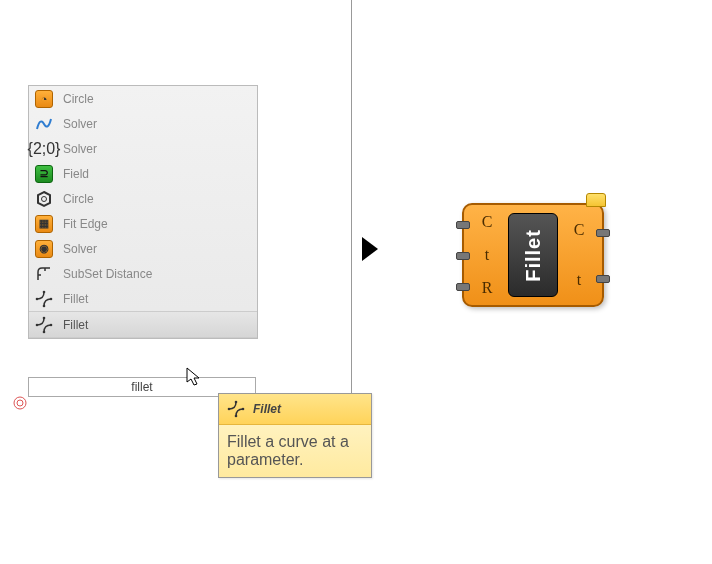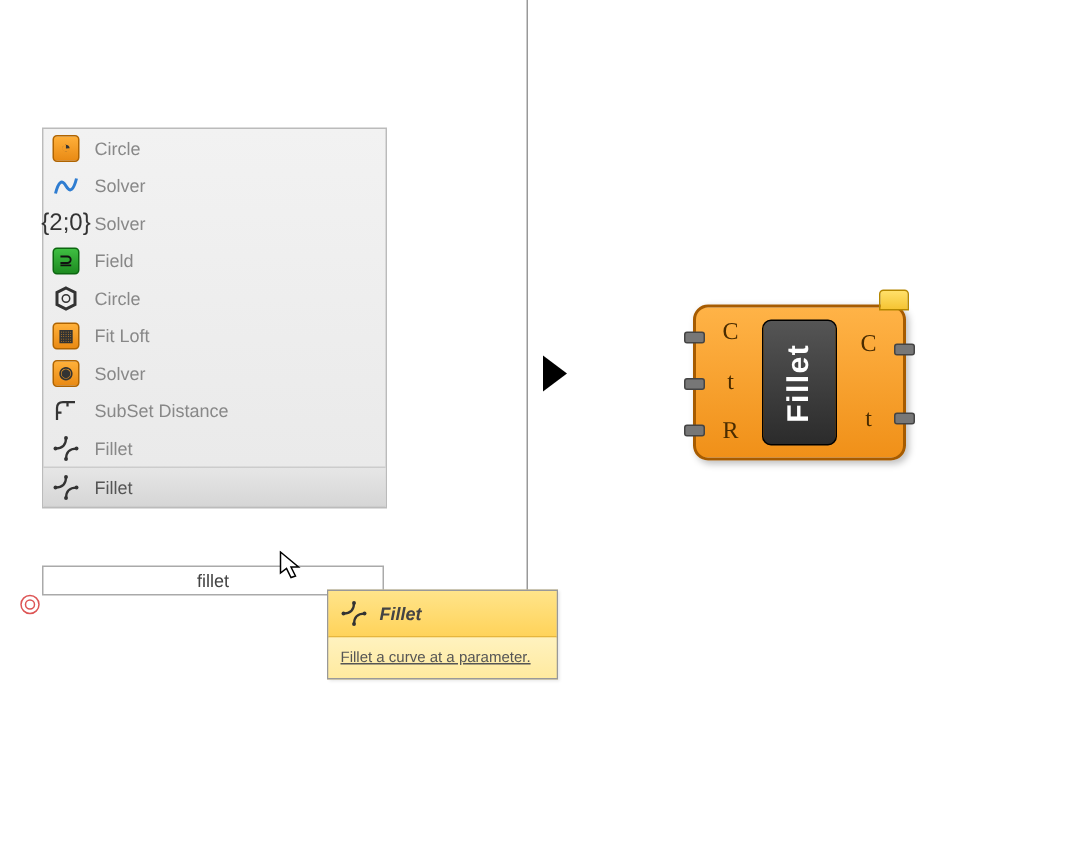--- a/index.html
+++ b/index.html
@@ -130,23 +130,22 @@
     border-bottom: 1px solid #e6b63d;
   }
   .tooltip-title {
     font-style: italic;
     font-weight: bold;
     color: #444;
   }
   .tooltip-body {
     padding: 8px;
     color: #555;
-    font-size: 10px;
+    font-size: 16px;
     background: linear-gradient(to bottom, #fff2bf, #ffea9f);
-    text-decoration: underline;
   }
   .tt-icon {
     width: 18px; height: 18px;
     display: inline-flex;
     align-items: center;
     justify-content: center;
   }
   
   
   .cursor {
@@ -271,21 +270,21 @@
             <polygon points="9,2 15,5 15,13 9,16 3,13 3,5" stroke="#333" stroke-width="2" fill="none"></polygon>
             <circle cx="9" cy="9" r="2.5" stroke="#333" fill="none"></circle>
           </svg>
       </span>
       <span class="label">Circle</span>
     </div>
     <div class="menu-item">
       <span class="icon-slot">
           <span class="icon-orange">▦</span>
         </span>
-      <span class="label">Fit Loft</span>
+      <span class="label">Fit Edge</span>
     </div>
     <div class="menu-item">
       <span class="icon-slot">
           <span class="icon-orange">◉</span>
         </span>
       <span class="label">Solver</span>
     </div>
     <div class="menu-item">
       <span class="icon-slot icon-plain">
         <svg width="18" height="18">

